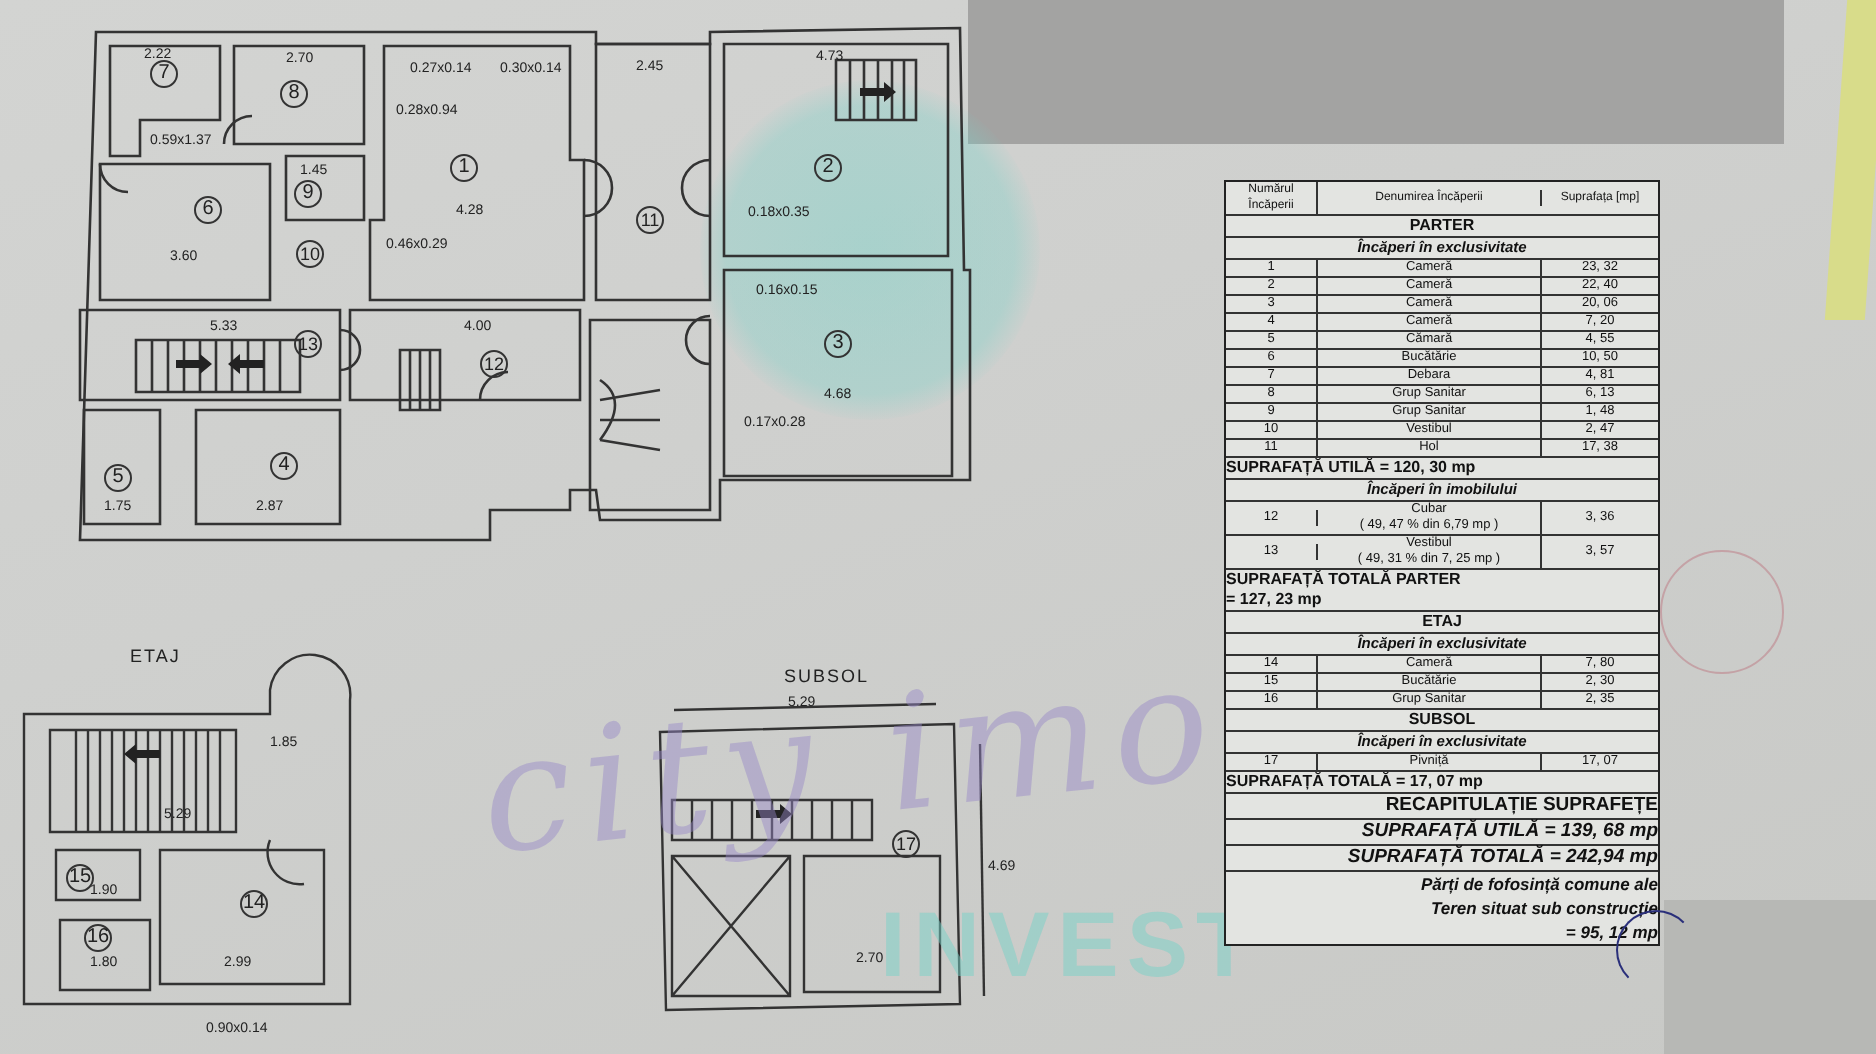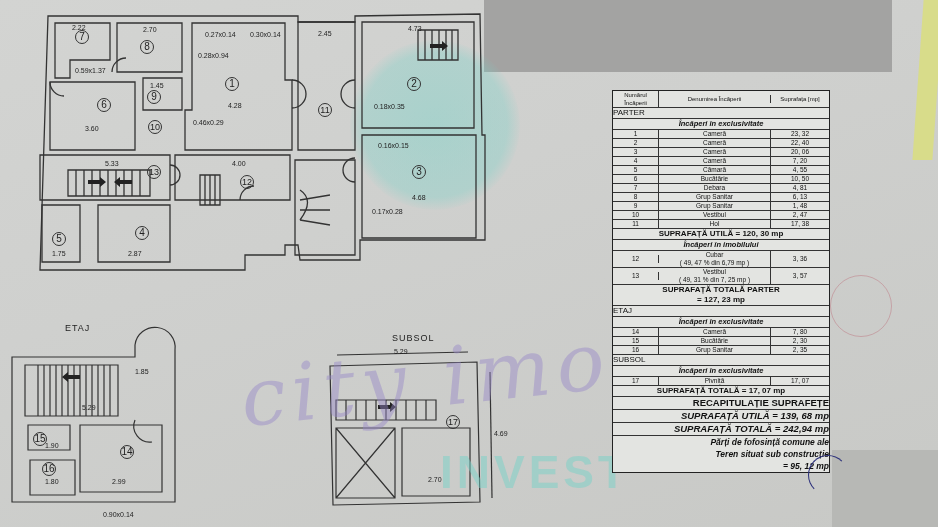--- a/index.html
+++ b/index.html
@@ -10,23 +10,23 @@
 .yellow{position:absolute;left:918px;top:0;width:20px;height:160px;background:#d8dc8a;transform:skewX(-4deg)}
 .plan{position:absolute;left:0;top:0;width:610px;height:527px}
 .plan svg{position:absolute;left:0;top:0}
 .lbl{position:absolute;font-size:7px;color:#222;white-space:nowrap}
 .title-lbl{position:absolute;font-size:9px;color:#222;letter-spacing:1px}
 .tbl{position:absolute;left:612px;top:90px;width:218px;background:#e3e4e1;border:1.5px solid #222;font-size:6.5px;color:#111}
 .row{display:flex;border-bottom:1px solid #333;min-height:9px;align-items:center}
 .row>div{border-right:1px solid #333;text-align:center;padding:0 2px;line-height:8px}
 .row>div:last-child{border-right:none}
 .c1{width:46px}.c2{flex:1}.c3{width:58px}
-.sec{text-align:left;font-weight:normal;font-size:8px;border-bottom:1px solid #333;line-height:10px}
+.sec{text-align:center;font-weight:bold;font-size:8px;border-bottom:1px solid #333;line-height:10px}
 .sub{text-align:center;font-style:italic;font-weight:bold;font-size:7.5px;border-bottom:1px solid #333;line-height:10px}
-.tot{text-align:center;font-weight:bold;font-size:8px;border-bottom:1px solid #333;line-height:10px}
+.tot{font-weight:bold;font-size:8px;border-bottom:1px solid #333;line-height:10px}
 .big{text-align:right;font-weight:bold;font-style:italic;font-size:9.5px;border-bottom:1px solid #333;line-height:12px}
 .head{font-size:6px;line-height:7px}
 .watermark{position:absolute;font-family:"DejaVu Serif",serif;font-style:italic;font-size:80px;color:rgba(150,135,200,0.45);left:240px;top:330px;letter-spacing:6px;transform:rotate(-6deg)}
 .wm2{position:absolute;font-weight:bold;font-size:46px;color:rgba(120,210,200,0.5);left:440px;top:445px;letter-spacing:4px}
 .teal{position:absolute;left:350px;top:40px;width:170px;height:170px;border-radius:50%;background:radial-gradient(circle,rgba(120,210,200,0.45) 0%,rgba(120,210,200,0.35) 60%,rgba(120,210,200,0) 72%)}
 .stamp{position:absolute;left:830px;top:275px;width:62px;height:62px;border-radius:50%;border:1.5px solid rgba(190,120,130,0.5)}
 .stamp2{position:absolute;left:808px;top:455px;width:40px;height:40px;border-radius:50%;border:1.5px solid #2a2f7a;border-right-color:transparent;border-bottom-color:transparent}
 </style>
 </head>
 <body>

